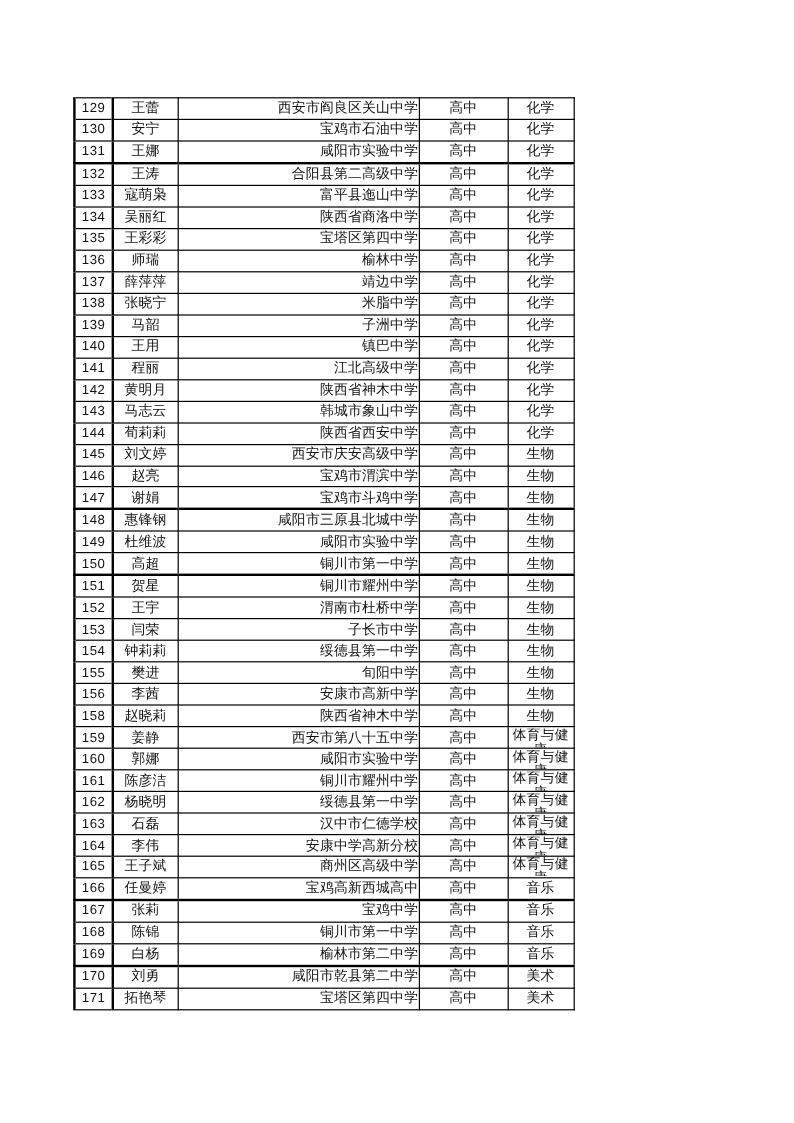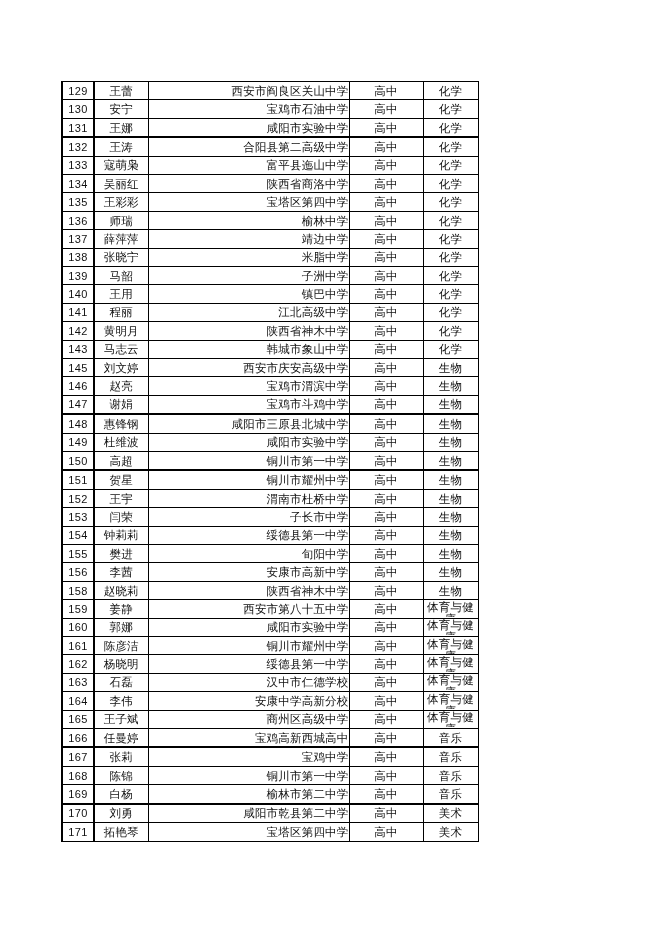--- a/index.html
+++ b/index.html
@@ -321,20 +321,37 @@
           </td>
           <td class="level">
             <div class="cv">高中</div>
           </td>
           <td class="subject">
             <div class="cv">化学</div>
           </td>
         </tr>
         <tr>
           <td class="num">
+            <div class="cv">144</div>
+          </td>
+          <td class="name">
+            <div class="cv">荀莉莉</div>
+          </td>
+          <td class="school">
+            <div class="cv">陕西省西安中学</div>
+          </td>
+          <td class="level">
+            <div class="cv">高中</div>
+          </td>
+          <td class="subject">
+            <div class="cv">化学</div>
+          </td>
+        </tr>
+        <tr>
+          <td class="num">
             <div class="cv">145</div>
           </td>
           <td class="name">
             <div class="cv">刘文婷</div>
           </td>
           <td class="school">
             <div class="cv">西安市庆安高级中学</div>
           </td>
           <td class="level">
             <div class="cv">高中</div>

